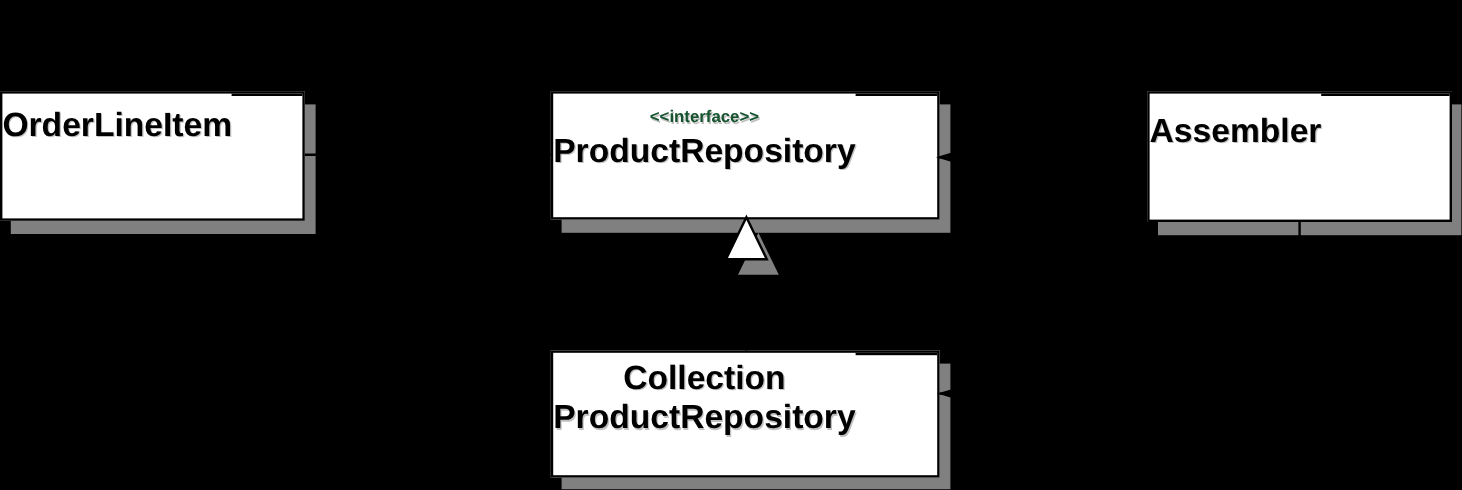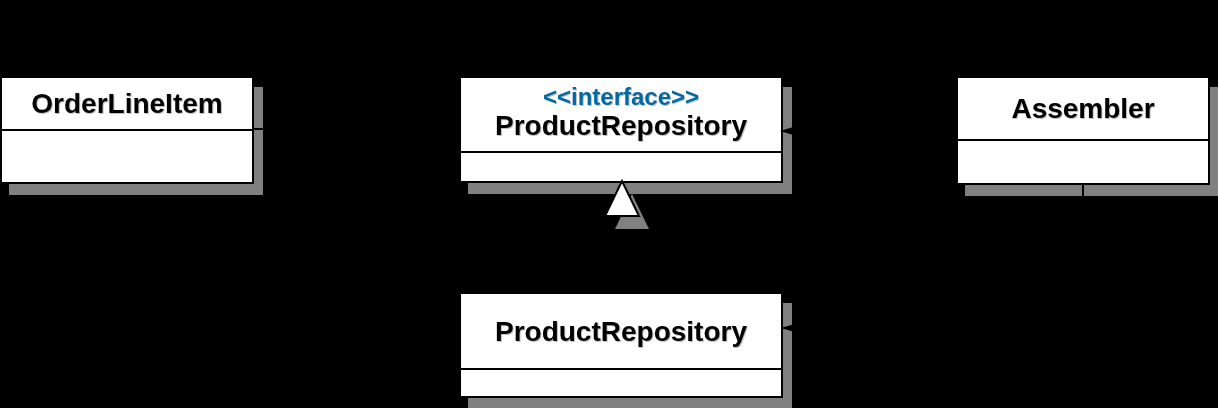--- a/index.html
+++ b/index.html
@@ -11,21 +11,21 @@
     overflow: hidden;
     font-family: "Liberation Sans", sans-serif;
   }
   .uml-class {
     position: absolute;
     background: #ffffff;
     border: 2px solid #000000;
     box-shadow: 9px 11px 0 #808080;
     box-sizing: border-box;
     display: flex;
-    flex-direction: column;
+    flex-direction: row;
   }
   .name-compartment {
     box-sizing: border-box;
     display: flex;
     flex-direction: column;
     align-items: center;
     justify-content: center;
     text-align: center;
     flex: 0 0 auto;
   }
@@ -36,23 +36,23 @@
   }
   .class-name {
     font-size: 28px;
     font-weight: bold;
     color: #000000;
     line-height: 33px;
     white-space: nowrap;
     text-shadow: 1px 1px 0 rgba(140,140,140,0.55);
   }
   .stereotype {
-    font-size: 24px;
+    font-size: 14px;
     font-weight: bold;
-    color: #0369a1;
+    color: #14532d;
     line-height: 22px;
     white-space: nowrap;
     text-shadow: 1px 1px 0 rgba(140,140,140,0.55);
   }
   #overlay {
     position: absolute;
     left: 0; top: 0;
     width: 1218px; height: 408px;
     pointer-events: none;
   }
@@ -79,20 +79,21 @@
 
   <div class="uml-class" style="left:956px; top:76px; width:254px; height:109px;">
     <div class="name-compartment" style="height:61px;">
       <span class="class-name">Assembler</span>
     </div>
     <div class="attr-compartment"></div>
   </div>
 
   <div class="uml-class" style="left:459px; top:292px; width:324px; height:106px;">
     <div class="name-compartment" style="height:74px;">
+      <span class="class-name">Collection</span>
       <span class="class-name">ProductRepository</span>
     </div>
     <div class="attr-compartment"></div>
   </div>
 
   <svg id="overlay" viewBox="0 0 1218 408" xmlns="http://www.w3.org/2000/svg">
 
     <line x1="254" y1="129" x2="459" y2="129" stroke="#000000" stroke-width="2"></line>
 
     <line x1="782" y1="131" x2="956" y2="131" stroke="#000000" stroke-width="2"></line>

